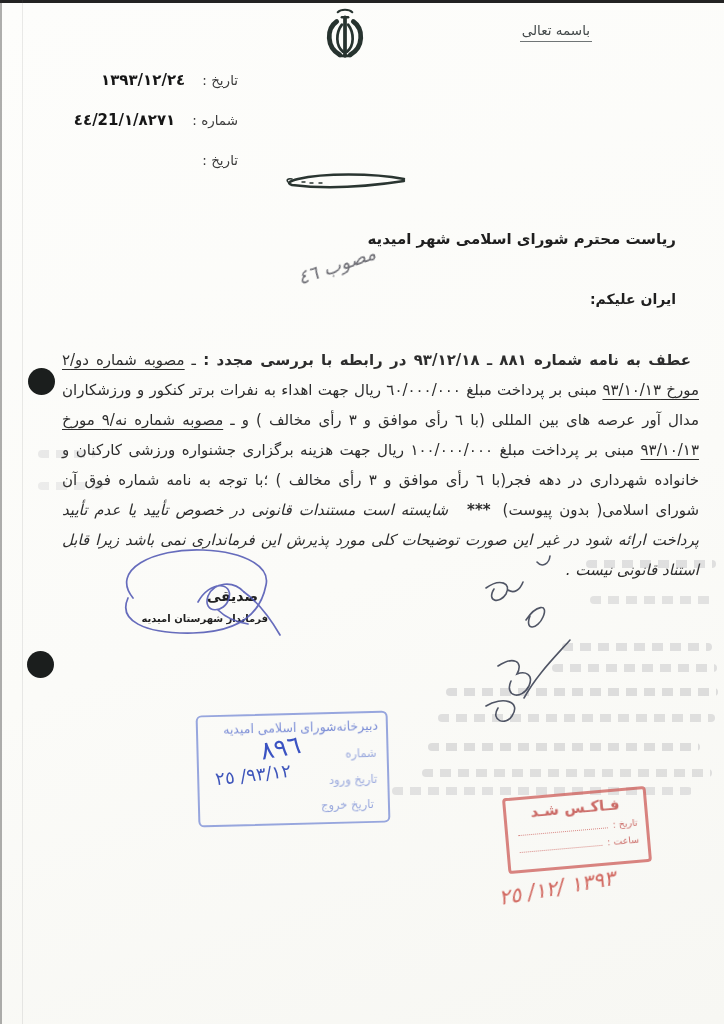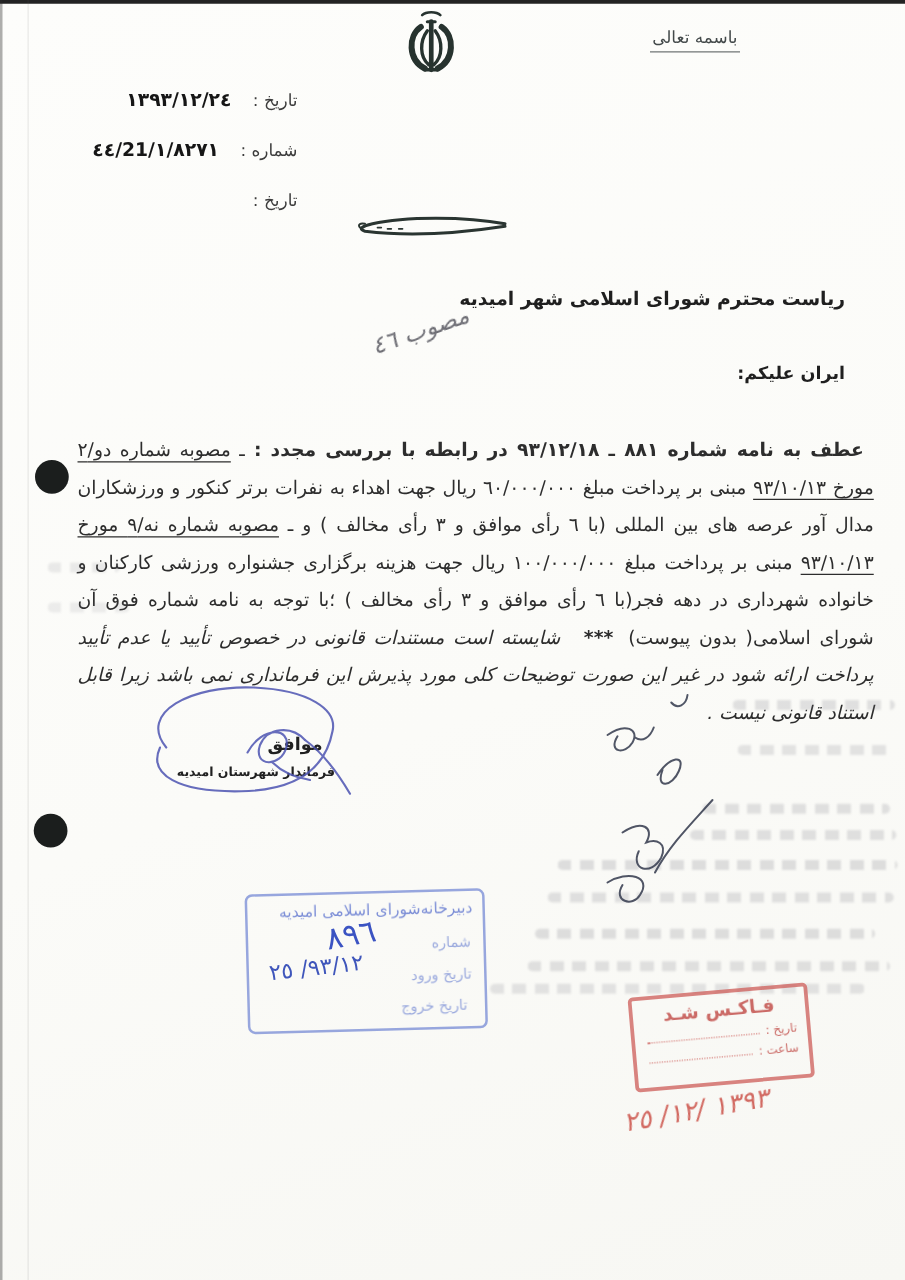--- a/index.html
+++ b/index.html
@@ -145,21 +145,21 @@
   <div class="ghost" style="left:562px;top:643px;width:150px;opacity:.5;"></div>
   <div class="ghost" style="left:552px;top:664px;width:165px;opacity:.5;"></div>
   <div class="ghost" style="left:446px;top:688px;width:272px;opacity:.55;"></div>
   <div class="ghost" style="left:438px;top:714px;width:277px;opacity:.5;"></div>
   <div class="ghost" style="left:428px;top:743px;width:272px;opacity:.55;"></div>
   <div class="ghost" style="left:422px;top:769px;width:290px;opacity:.5;"></div>
   <div class="ghost" style="left:392px;top:787px;width:300px;opacity:.45;"></div>
   <div class="ghost" style="left:38px;top:450px;width:58px;opacity:.35;"></div>
   <div class="ghost" style="left:38px;top:482px;width:66px;opacity:.3;"></div>
 
-  <div class="sig-name">موافق</div>
+  <div class="sig-name">صدیقی</div>
   <div class="sig-title">فرماندار شهرستان امیدیه</div>
   <svg class="sig-svg" width="200" height="110" viewBox="0 0 200 110">
     <g fill="none" stroke="#4d54b2" stroke-width="1.7" stroke-linecap="round" opacity=".85">
       <path d="M35,58 C12,30 55,8 105,10 C150,12 172,28 168,45 C164,66 150,92 95,93 C45,94 20,80 30,58"></path>
       <path d="M100,62 C112,40 135,42 131,58 C127,74 104,74 110,56 C116,42 135,40 146,52"></path>
       <path d="M146,52 C160,62 172,78 182,95"></path>
       <path d="M120,70 C128,78 138,82 150,84"></path>
     </g>
   </svg>
 

